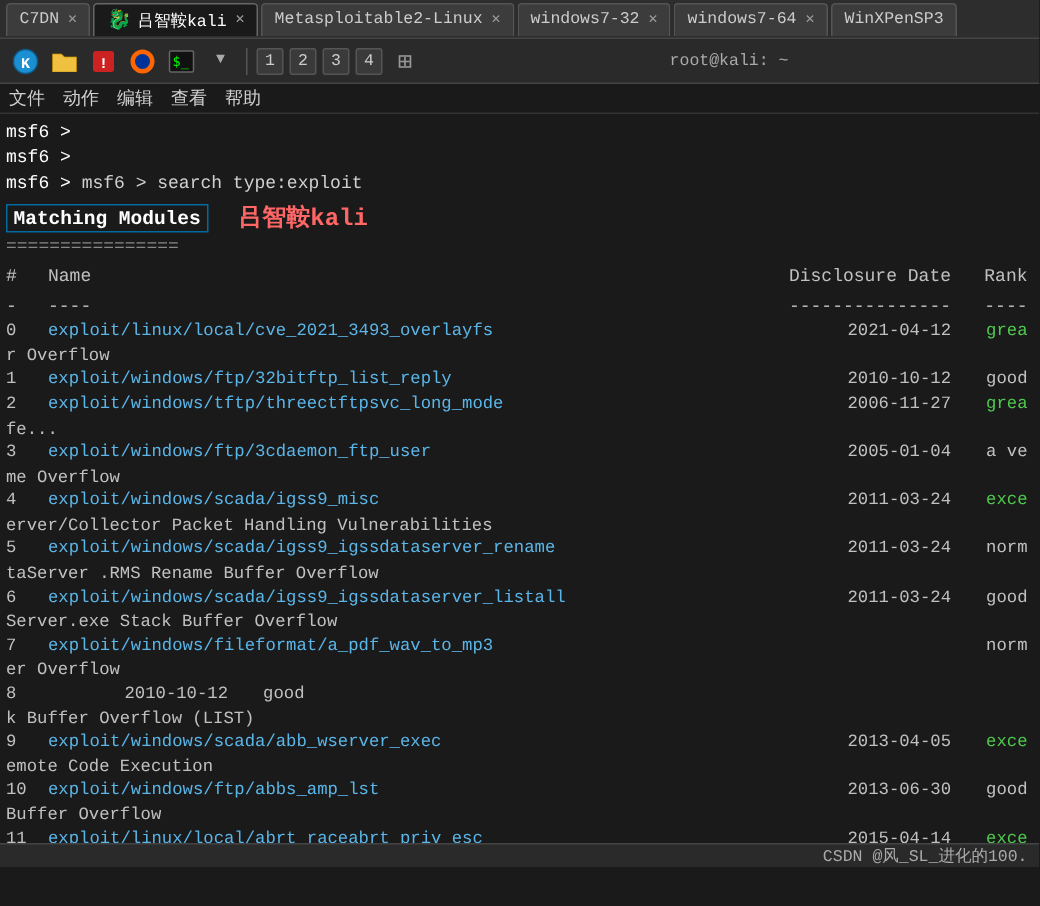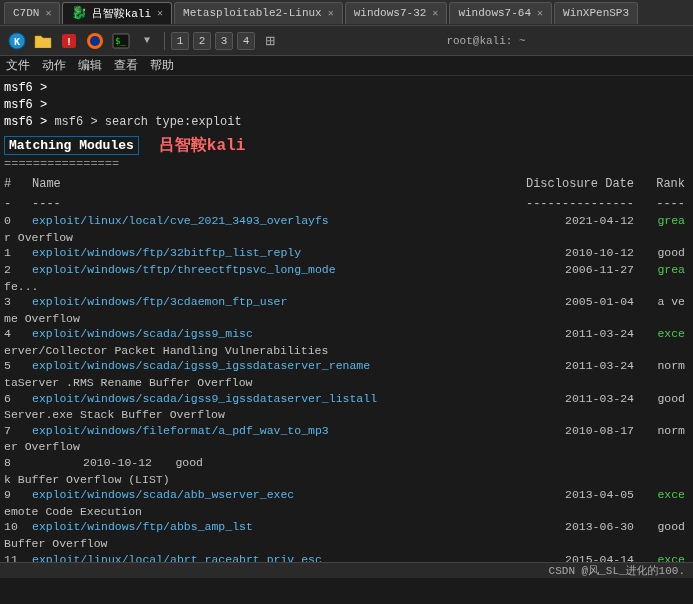--- a/index.html
+++ b/index.html
@@ -359,21 +359,20 @@
     <span class="col-num">6</span>
     <span class="col-name">exploit/windows/scada/igss9_igssdataserver_listall</span>
     <span class="col-date">2011-03-24</span>
     <span class="col-rank rank-good">good</span>
   </div>
   <div class="overflow-text">Server.exe Stack Buffer Overflow</div>
 
   <div class="tbl-row">
     <span class="col-num">7</span>
     <span class="col-name">exploit/windows/fileformat/a_pdf_wav_to_mp3</span>
-    <span class="col-date">2010-08-17</span>
     <span class="col-rank rank-norm">norm</span>
   </div>
   <div class="overflow-text">er Overflow</div>
 
   <div class="tbl-row">
     <span class="col-num">8</span>
     <span class="col-date">2010-10-12</span>
     <span class="col-rank rank-good">good</span>
   </div>
   <div class="overflow-text">k Buffer Overflow (LIST)</div>

